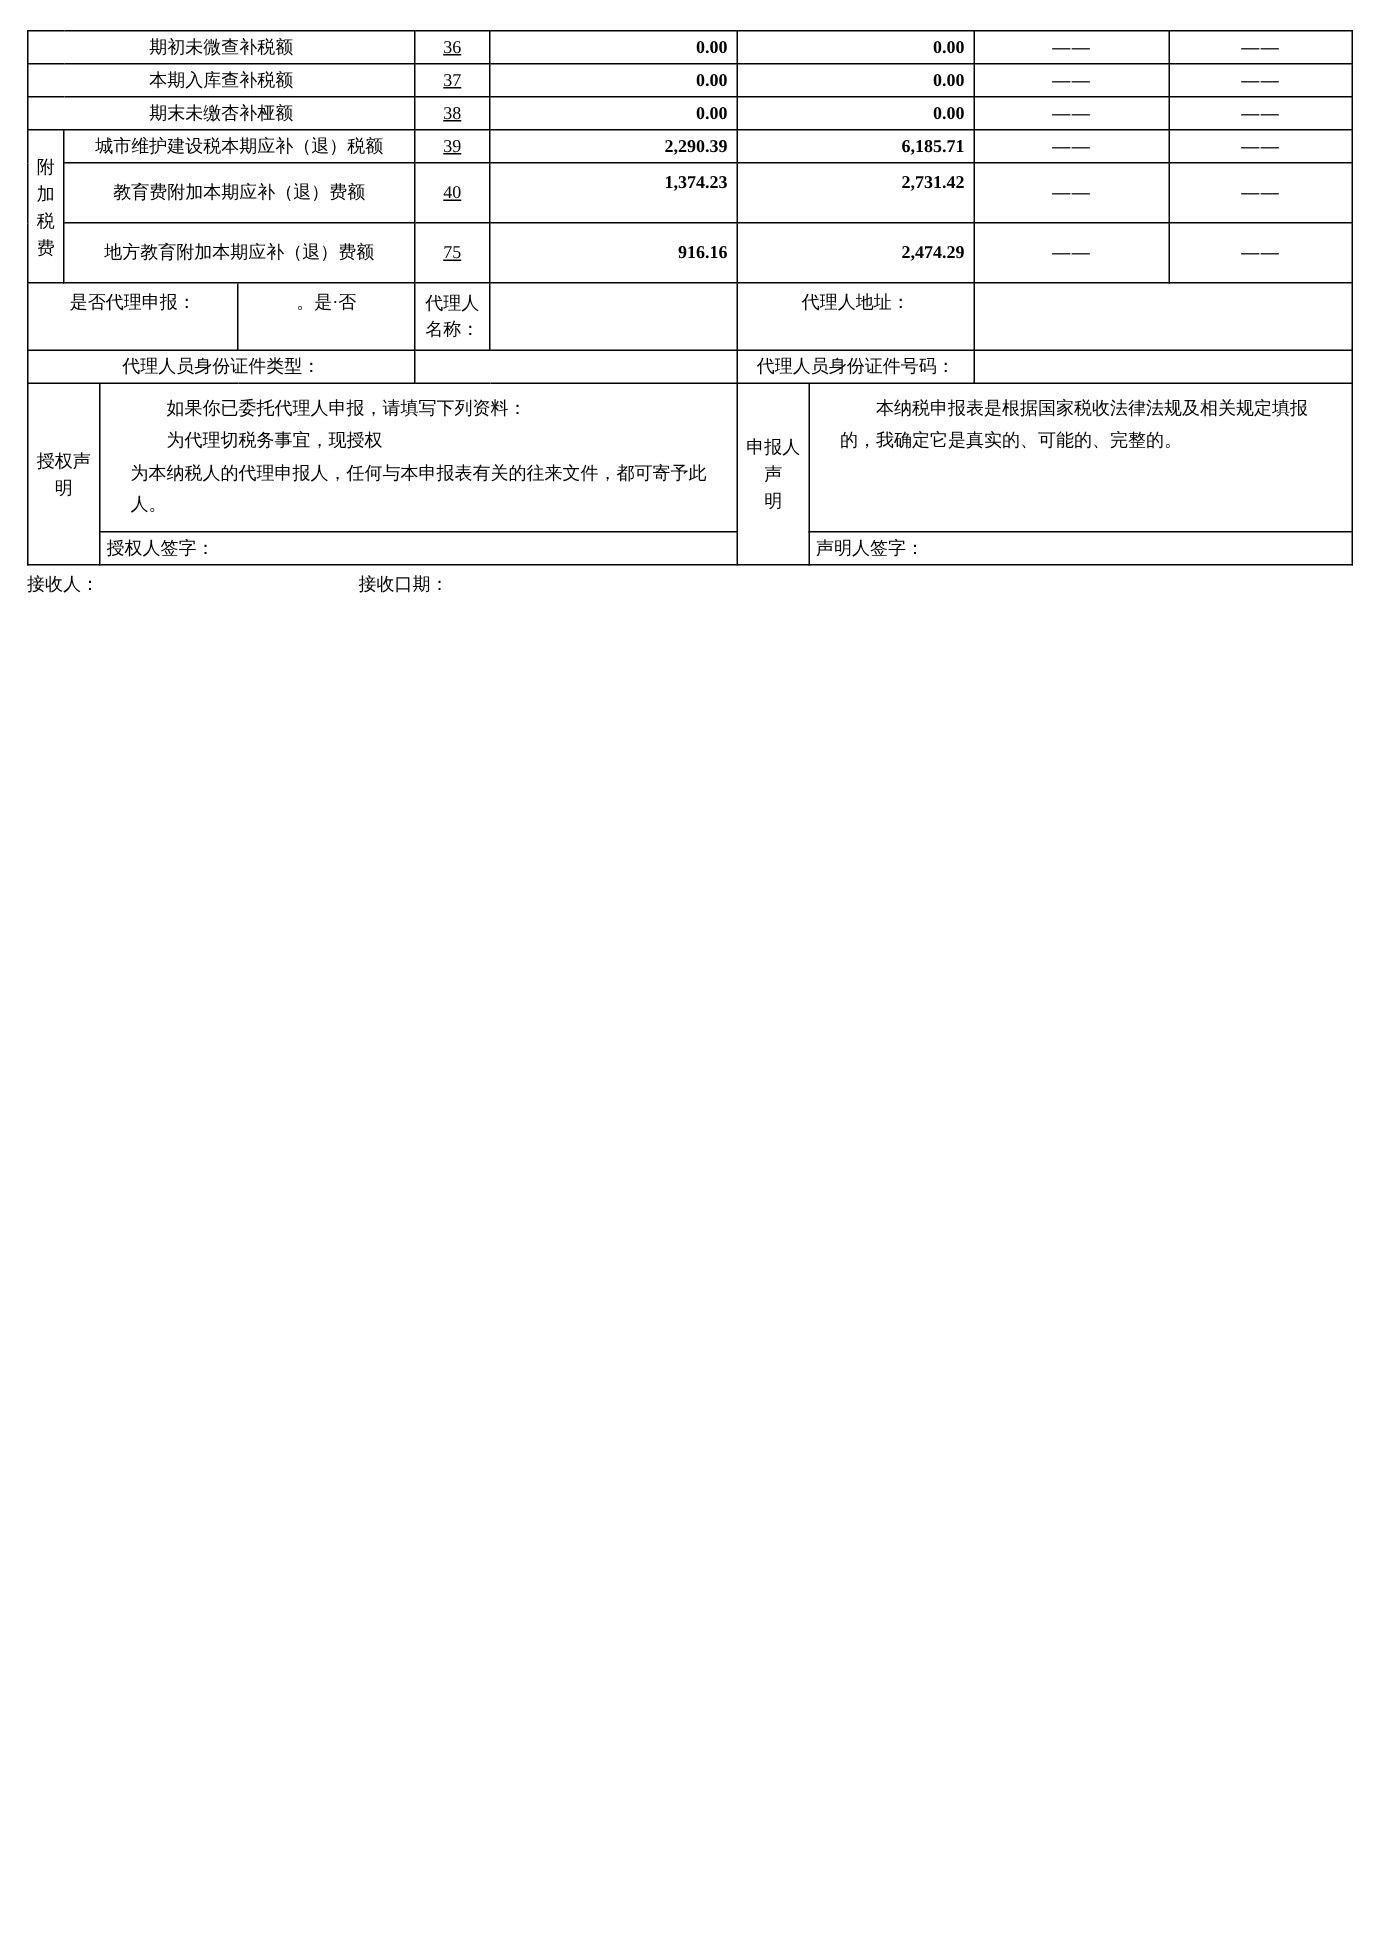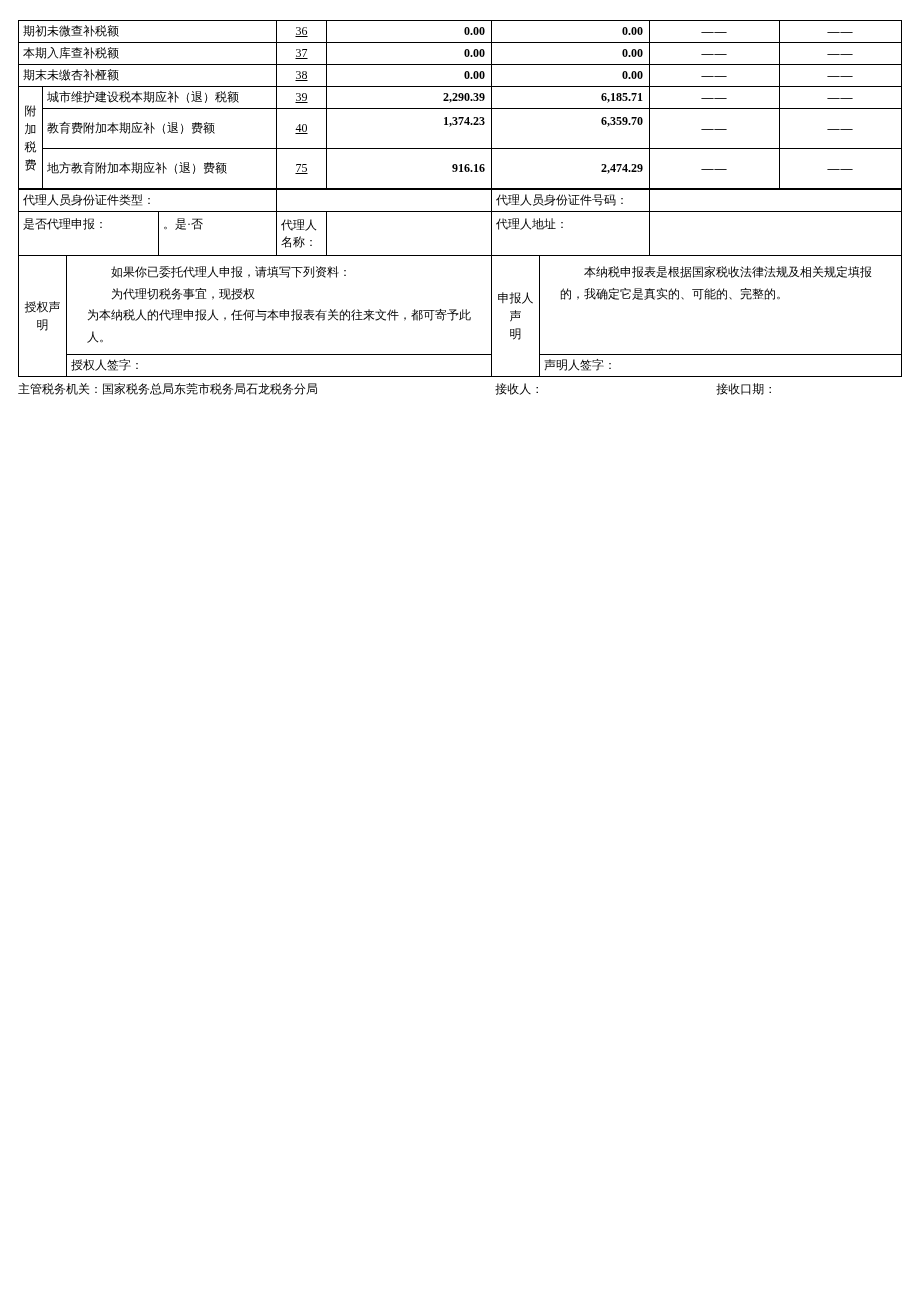--- a/index.html
+++ b/index.html
@@ -22,21 +22,21 @@
     padding: 2px 4px;
     vertical-align: middle;
     height: 22px;
     line-height: 1.4;
     box-sizing: border-box;
     word-break: break-all;
   }
   .num-center { text-align: center; text-decoration: underline; }
   .num-right { text-align: right; padding-right: 6px; font-weight: bold; }
   .dash { text-align: center; font-weight: bold; letter-spacing: 1px;}
-  .left { text-align: left; padding-left: 4px; }
+  .left { text-align: center; padding-left: 4px; }
   .vlabel {
     text-align: center;
     line-height: 1.5;
     padding: 2px 0;
   }
   .vlabel span { display: block; }
   .auth-body { vertical-align: top; padding: 6px 20px; line-height: 1.8; }
   .auth-sign { }
   .footer-row {
     margin-top: 4px;
@@ -105,21 +105,21 @@
     <td class="num-right">2,290.39</td>
     <td class="num-right">6,185.71</td>
     <td class="dash">——</td>
     <td class="dash">——</td>
   </tr>
 
   <tr>
     <td class="left" style="height:40px">教育费附加本期应补（退）费额</td>
     <td class="num-center">40</td>
     <td class="num-right" style="vertical-align:top;padding-top:4px">1,374.23</td>
-    <td class="num-right" style="vertical-align:top;padding-top:4px">6,359.70</td>
+    <td class="num-right" style="vertical-align:top;padding-top:4px">2,731.42</td>
     <td class="dash">——</td>
     <td class="dash">——</td>
   </tr>
 
   <tr>
     <td class="left" style="height:40px">地方教育附加本期应补（退）费额</td>
     <td class="num-center">75</td>
     <td class="num-right">916.16</td>
     <td class="num-right">2,474.29</td>
     <td class="dash">——</td>
@@ -133,32 +133,32 @@
     <col style="width:140px">
     <col style="width:118px">
     <col style="width:50px">
     <col style="width:165px">
     <col style="width:158px">
     <col style="width:130px">
     <col style="width:122px">
   </colgroup>
   <tbody>
       <tr>
-    <td class="left" colspan="2">代理人员身份证件类型：</td>
-    <td colspan="2"></td>
-    <td class="left">代理人员身份证件号码：</td>
-    <td colspan="2"></td>
-  </tr>
-  <tr>
     <td class="left" style="height:44px;border-top:none;vertical-align:top;padding-top:4px">是否代理申报：</td>
     <td class="left" style="border-top:none;vertical-align:top;padding-top:4px">。是·否</td>
     <td class="left" style="border-top:none">代理人名称：</td>
     <td style="border-top:none"></td>
     <td class="left" style="border-top:none;vertical-align:top;padding-top:4px">代理人地址：</td>
     <td colspan="2" style="border-top:none"></td>
+  </tr>
+  <tr>
+    <td class="left" colspan="2">代理人员身份证件类型：</td>
+    <td colspan="2"></td>
+    <td class="left">代理人员身份证件号码：</td>
+    <td colspan="2"></td>
   </tr>
 </tbody>
   </table>
 
 <table style="border-top:none;">
   <colgroup>
     <col style="width:48px">
     <col style="width:425px">
     <col style="width:48px">
     <col style="width:362px">
@@ -181,16 +181,15 @@
     <td class="auth-body" style="border-top:none;text-indent:2em">本纳税申报表是根据国家税收法律法规及相关规定填报的，我确定它是真实的、可能的、完整的。</td>
   </tr>
   <tr>
     <td class="auth-sign">授权人签字：</td>
     <td class="auth-sign">声明人签字：</td>
   </tr>
 </tbody>
   </table>
 
 <div class="footer-row">
-  <div class="f1"><span>主管税务机关：</span><span>国家税务总局东莞市税务局石龙税务分局</span></div>
   <div class="f2">接收人：</div>
   <div class="f3">接收口期：</div>
 </div>
 
 </body></html>

